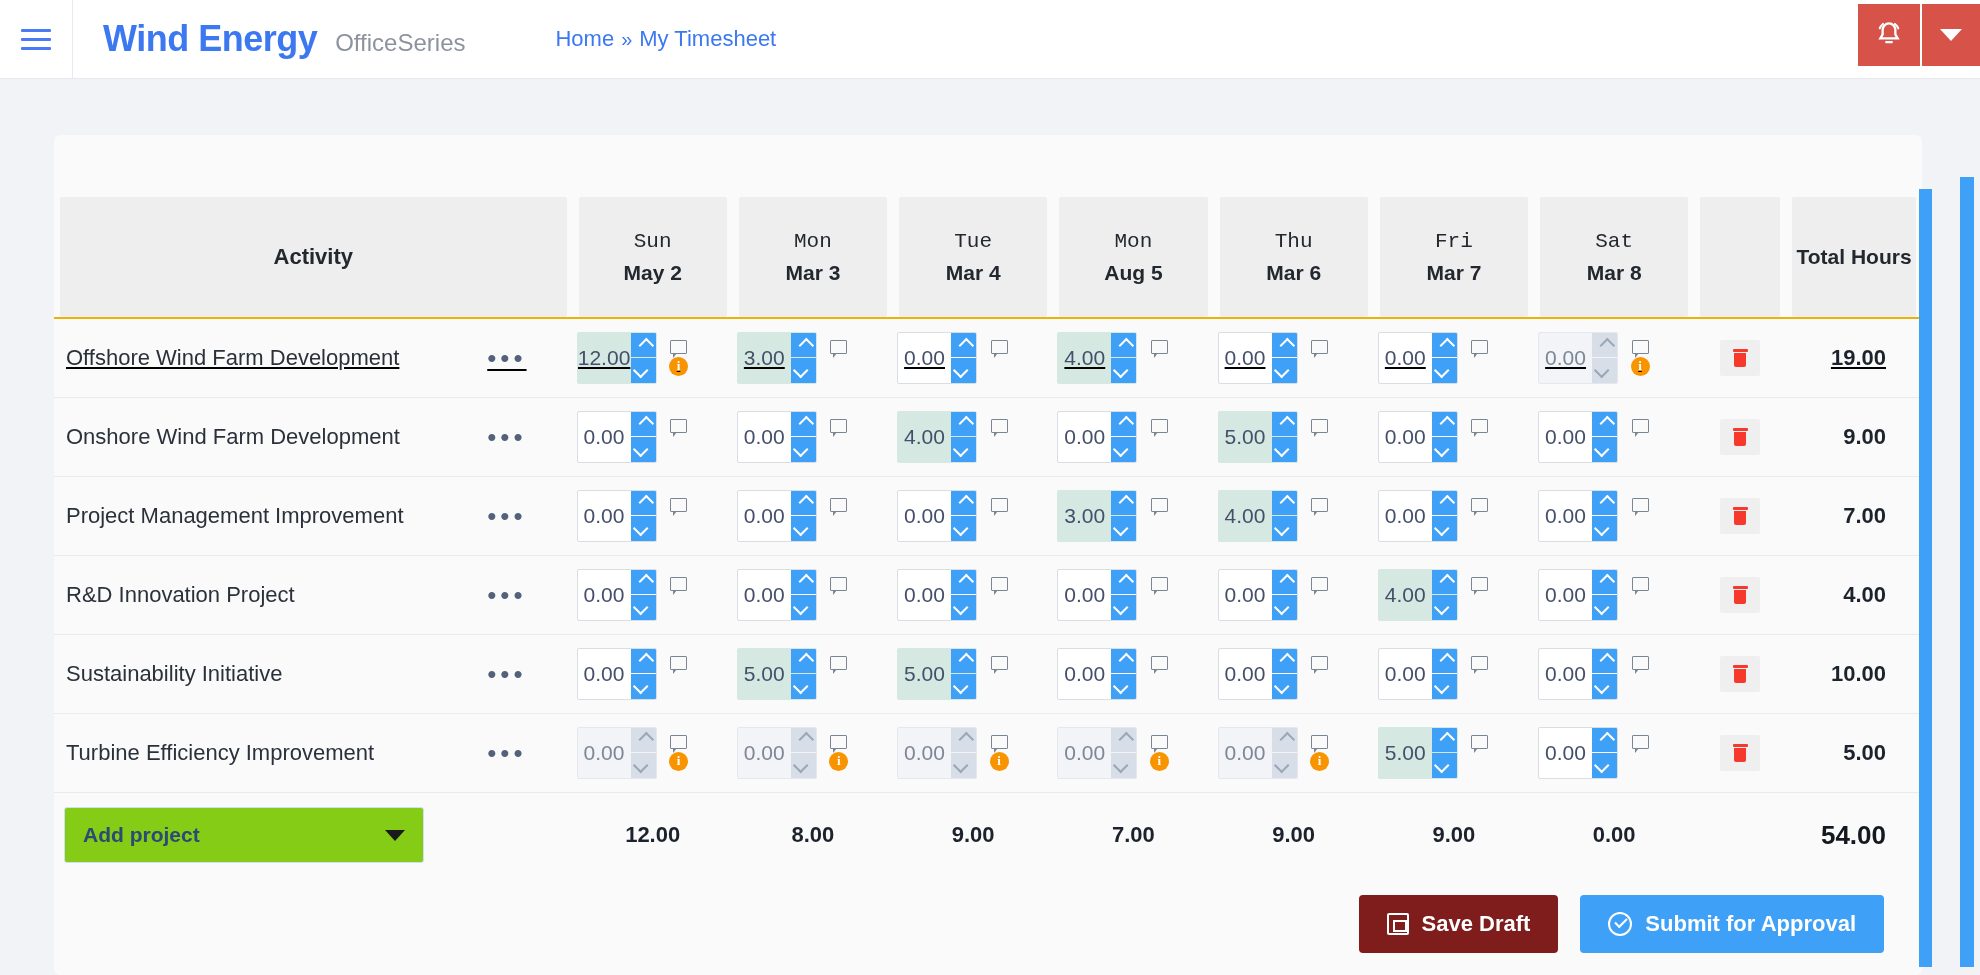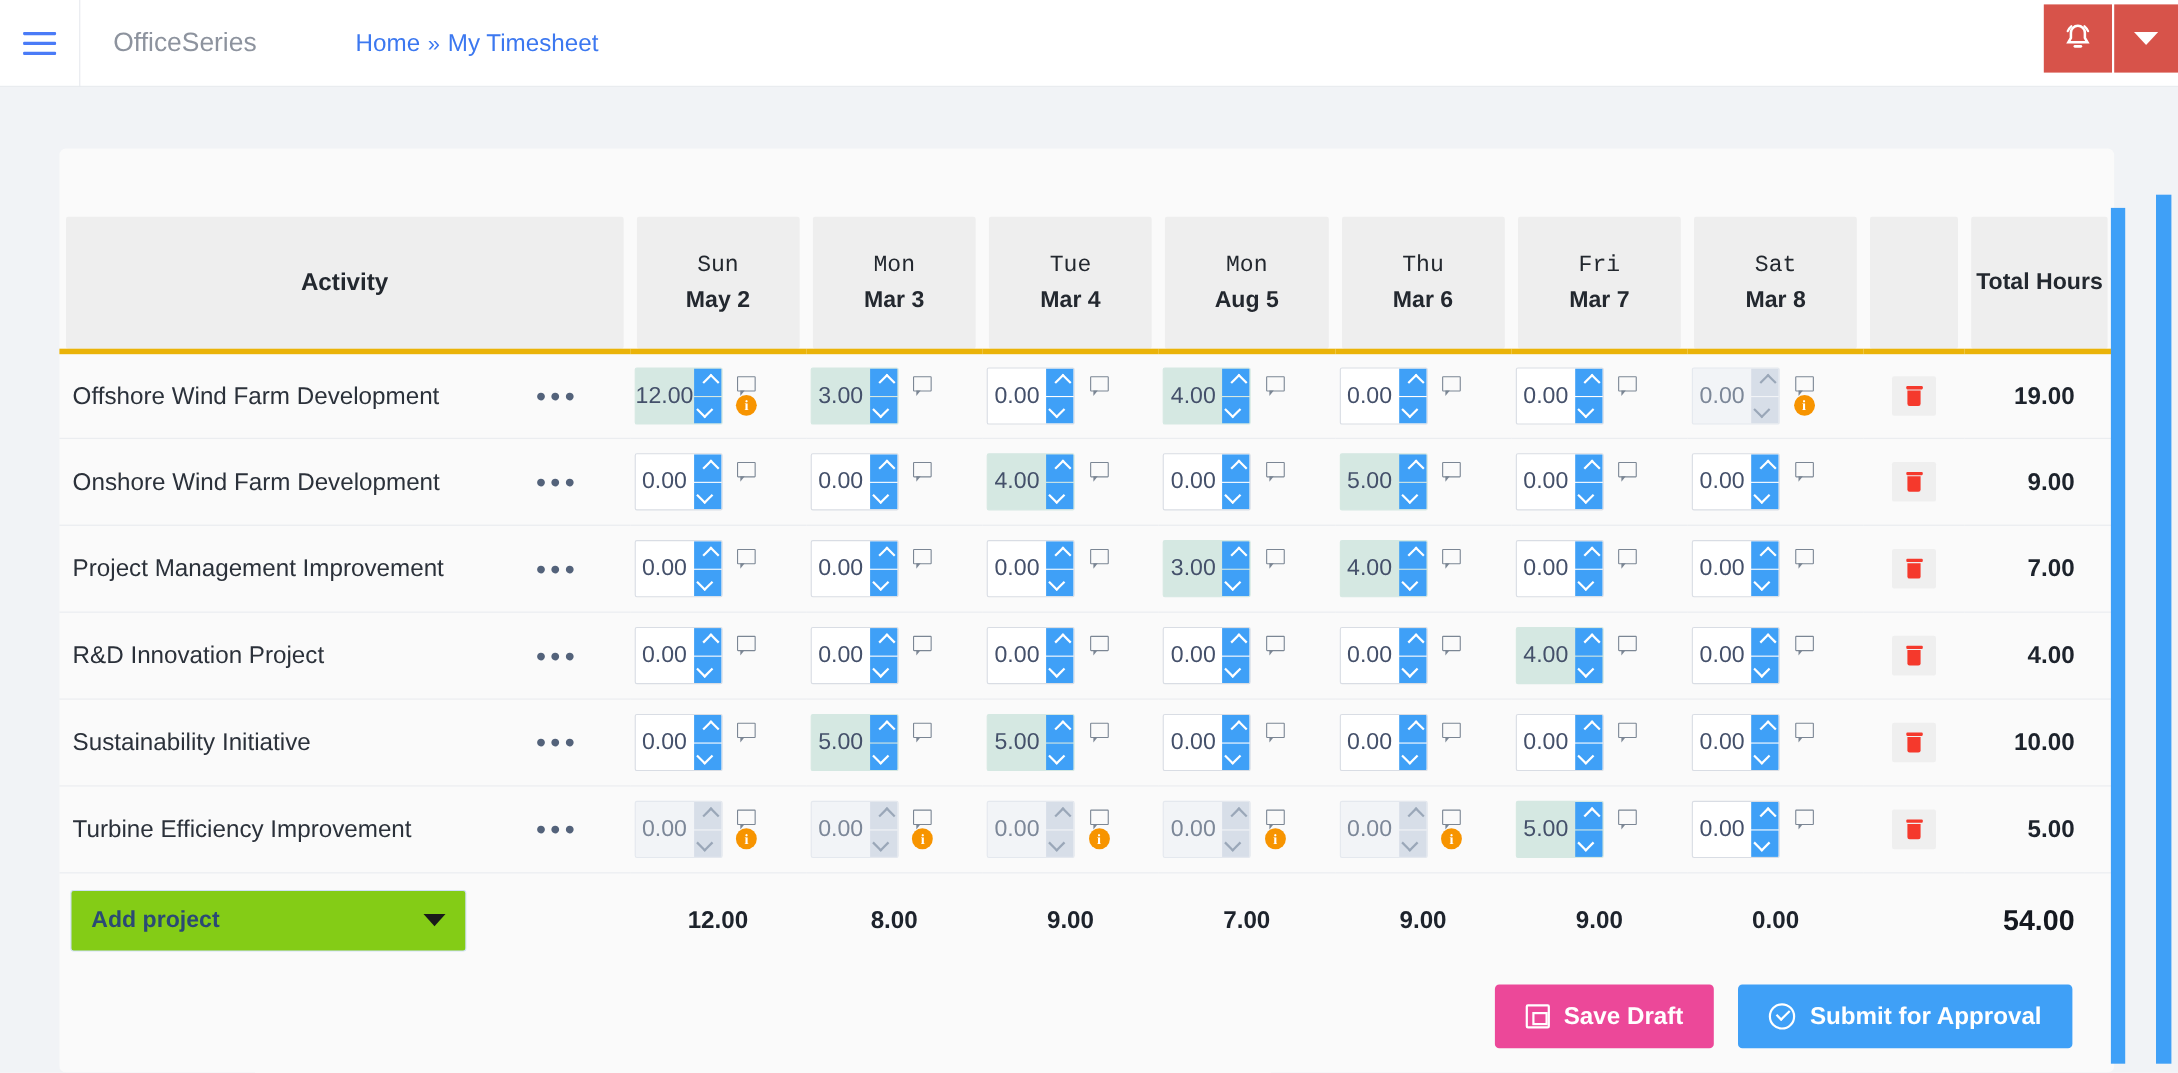--- a/index.html
+++ b/index.html
@@ -108,21 +108,21 @@
     margin: 0 6px;
     border-radius: 2px;
   }
   .hcell.activity { justify-content: center; }
   .hcell .dayname { font-size: 21px; color: #23282f; font-weight: normal; font-family: Liberation Mono, monospace; }
   .hcell .daydate { font-size: 21px; color: #23282f; font-weight: bold; }
   .hcell .acttitle { font-size: 22px; color: #23282f; font-weight: bold; }
   .hcell .tothdr { font-size: 21px; color: #23282f; font-weight: bold; }
 
   tbody tr { border-top: 1px solid #e9ebef; }
-  tbody tr:first-child { border-top: 5px solid #eab308; }
+  tbody tr:first-child { border-top: 2px solid #eab308; text-decoration: underline; }
   tbody td { height: 79px; padding: 0; vertical-align: middle; }
 
   .act-name {
     font-size: 22px; color: #2b313a;
     padding-left: 12px;
     display: flex; align-items: center;
     justify-content: space-between;
     padding-right: 46px;
   }
   .ellipsis {
@@ -260,21 +260,21 @@
     right: 38px; bottom: 22px;
     display: flex; gap: 22px; align-items: center;
   }
   .btn-draft, .btn-submit {
     display: flex; align-items: center; gap: 13px;
     height: 58px; padding: 0 28px;
     border-radius: 4px;
     font-size: 22px; font-weight: bold;
     cursor: pointer;
   }
-  .btn-draft { background: #ec4899; color: #ffffff; }
+  .btn-draft { background: #7f1d1d; color: #ffffff; }
   .btn-submit { background: #3fa0f7; color: #ffffff; }
   .save-icon {
     width: 22px; height: 22px;
     border: 2.4px solid #ffffff;
     border-radius: 2px;
     position: relative;
   }
   .save-icon::after {
     content: "";
     position: absolute; left: 4px; bottom: 1px;
@@ -312,20 +312,21 @@
 <body>
 
 <div class="topbar">
   <div class="hamburger">
     <span></span>
       <span></span>
       <span></span>
   </div>
   <div class="brand-divider"></div>
   <div class="brand">
+    <div class="brand-name">Wind Energy</div>
     <div class="brand-sub">OfficeSeries</div>
   </div>
   <div class="breadcrumb">
     <a href="#">Home</a>
     <span class="sep">»</span>
     <a href="#">My Timesheet</a>
   </div>
   <div class="topbar-right">
     <div class="alert-btn">
       <svg width="28" height="30" viewBox="0 0 24 26" aria-hidden="true">

